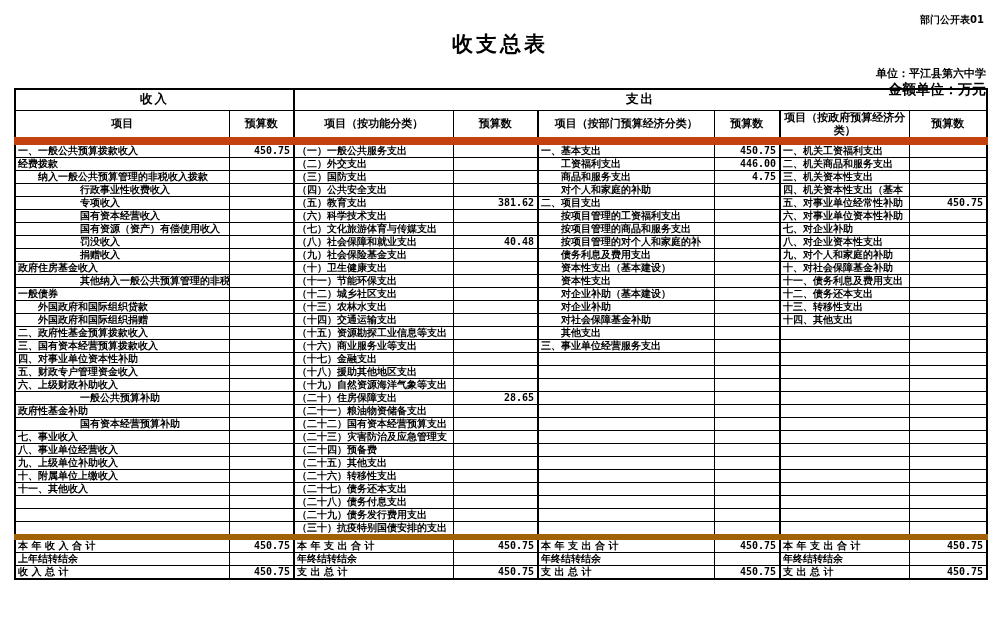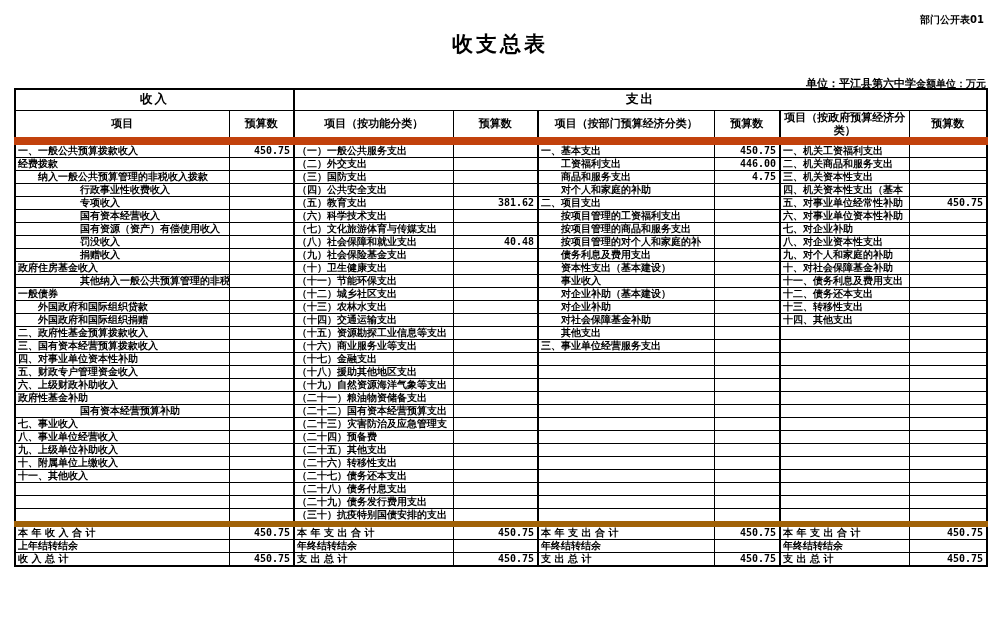--- a/index.html
+++ b/index.html
@@ -8,23 +8,23 @@
     width:1000px; height:636px; background:#ffffff; color:#000;
     font-family:"DejaVu Sans","Liberation Sans",sans-serif;
     -webkit-font-smoothing:antialiased;
   }
   .page { position:relative; width:1000px; height:636px; overflow:hidden; }
 
   .form-code { position:absolute; top:13px; right:16px; font-size:10px; font-weight:700; }
   .title { position:absolute; top:30px; left:0; width:100%; text-align:center;
            font-size:21px; font-weight:700; letter-spacing:3px; }
   .meta-line { position:absolute; top:66px; left:14px; width:972px;
-               display:flex; justify-content:flex-end; align-items:flex-end; }
+               display:flex; justify-content:flex-end; align-items:flex-end;flex-direction:column; }
   .unit-name { font-size:11px; font-weight:700; }
-  .amount-unit { font-size:10px; font-weight:700;margin-top:11px; }
+  .amount-unit { font-size:14px; font-weight:700; }
 
   table.budget-table {
     position:absolute; top:88px; left:14px; width:972px;
     border-collapse:collapse; table-layout:fixed;
     border:2px solid #000;
   }
   th, td { border:1px solid #000; overflow:hidden; }
   th { font-weight:700; text-align:center; padding:0 3px; }
   tr.group-header th { height:21px; font-size:12.5px; letter-spacing:2px; }
   tr.col-header th { height:27px; font-size:11px; line-height:13px; white-space:normal;
@@ -178,21 +178,21 @@
           <td class="lbl sep ind1">资本性支出（基本建设）</td>
           <td class="num"></td>
           <td class="lbl sep">十、对社会保障基金补助</td>
           <td class="num"></td>
         </tr>
         <tr>
           <td class="lbl ind3">其他纳入一般公共预算管理的非税收</td>
           <td class="num"></td>
           <td class="lbl sep">（十一）节能环保支出</td>
           <td class="num"></td>
-          <td class="lbl sep ind1">事业收入</td>
+          <td class="lbl sep ind1">资本性支出</td>
           <td class="num"></td>
           <td class="lbl sep">十一、债务利息及费用支出</td>
           <td class="num"></td>
         </tr>
         <tr>
           <td class="lbl ind2">一般债券</td>
           <td class="num"></td>
           <td class="lbl sep">（十二）城乡社区支出</td>
           <td class="num"></td>
           <td class="lbl sep ind1">对企业补助（基本建设）</td>
@@ -258,20 +258,30 @@
           <td class="lbl sep"></td>
           <td class="num"></td>
           <td class="lbl sep"></td>
           <td class="num"></td>
         </tr>
         <tr>
           <td class="lbl">六、上级财政补助收入</td>
           <td class="num"></td>
           <td class="lbl sep">（十九）自然资源海洋气象等支出</td>
           <td class="num"></td>
+          <td class="lbl sep"></td>
+          <td class="num"></td>
+          <td class="lbl sep"></td>
+          <td class="num"></td>
+        </tr>
+        <tr>
+          <td class="lbl ind3">一般公共预算补助</td>
+          <td class="num"></td>
+          <td class="lbl sep">（二十）住房保障支出</td>
+          <td class="num">28.65</td>
           <td class="lbl sep"></td>
           <td class="num"></td>
           <td class="lbl sep"></td>
           <td class="num"></td>
         </tr>
         <tr>
           <td class="lbl ind2">政府性基金补助</td>
           <td class="num"></td>
           <td class="lbl sep">（二十一）粮油物资储备支出</td>
           <td class="num"></td>

